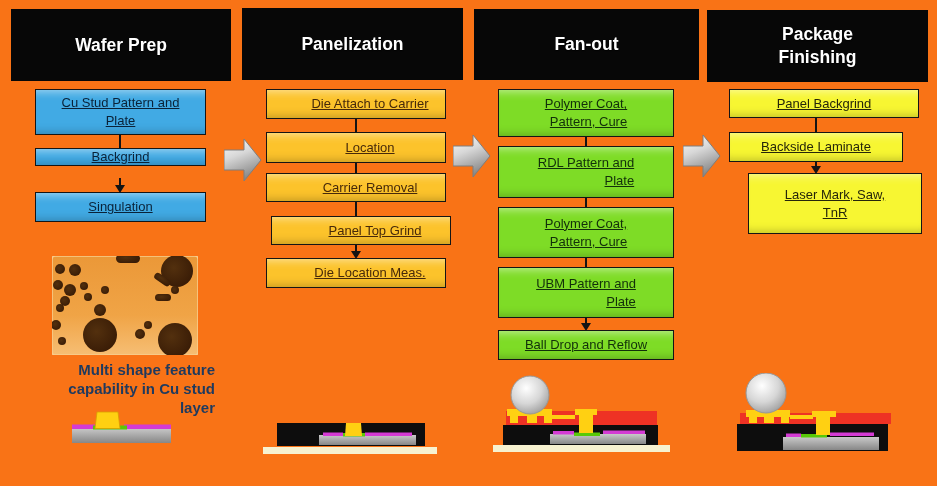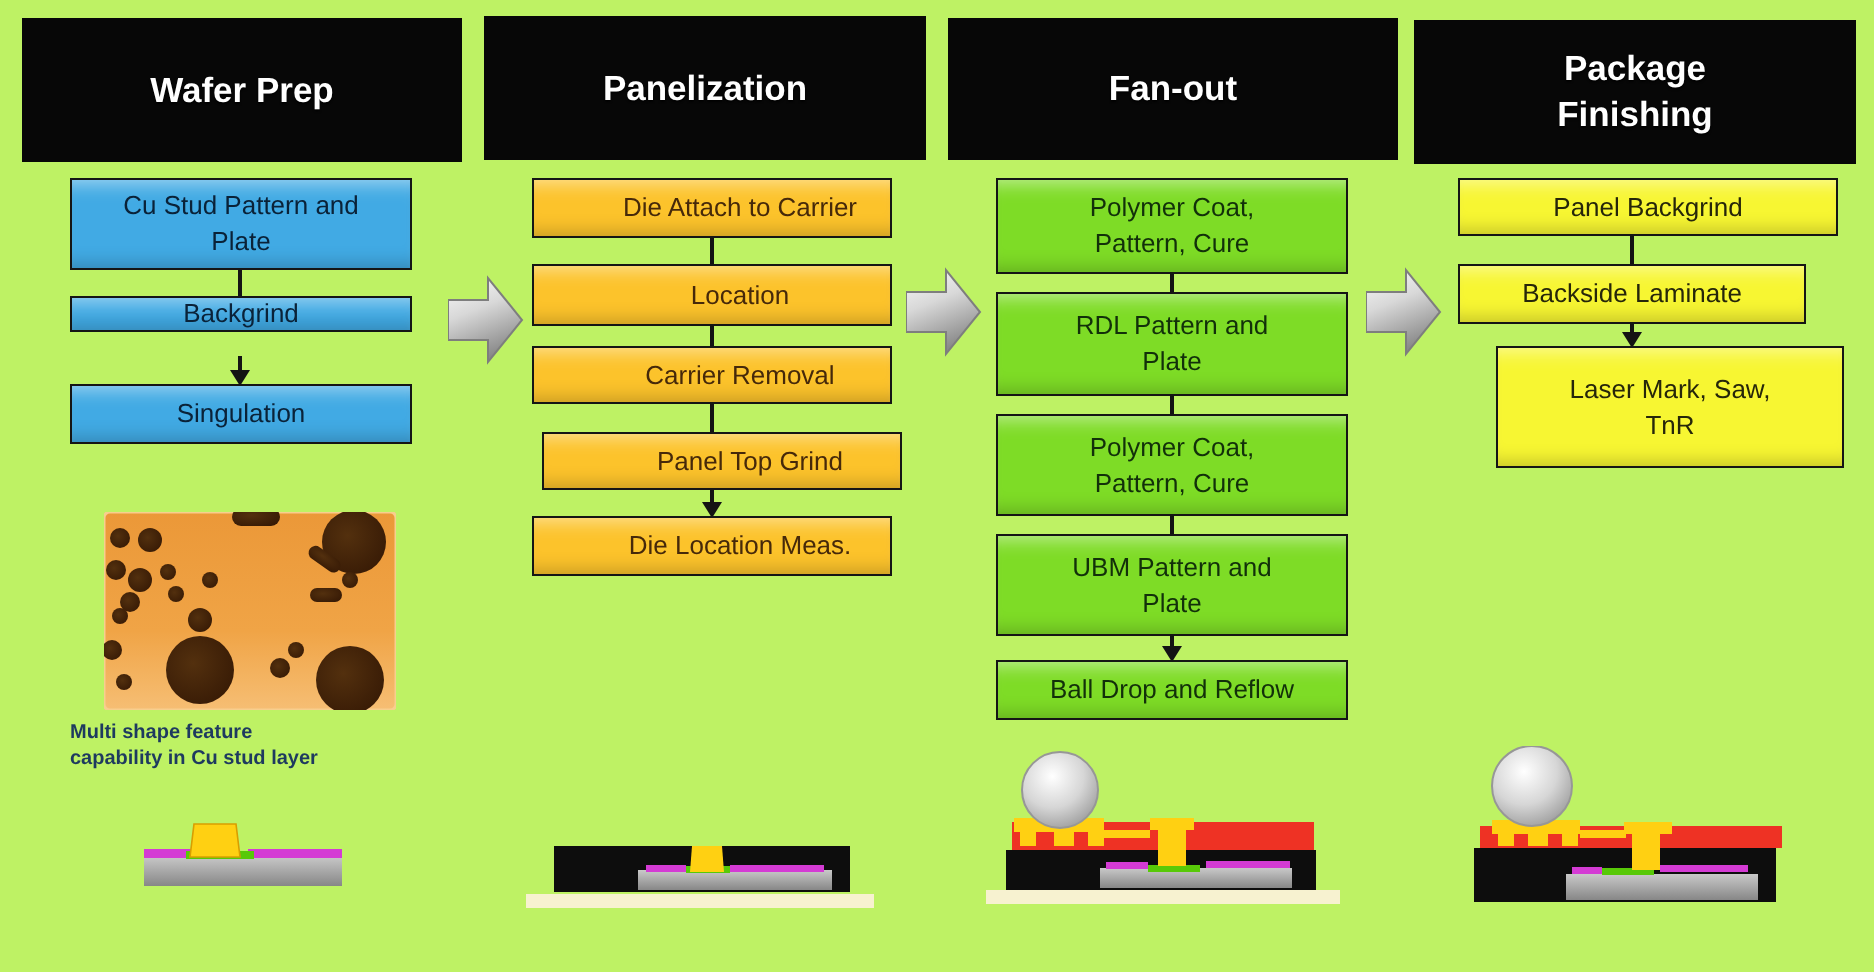--- a/index.html
+++ b/index.html
@@ -1,42 +1,43 @@
 <!DOCTYPE html>
 <html style="--col1: #41AAE4; --col1t: #0A2238; --col2: #FCC32B; --col2t: #46290A; --col3: #7EDC26; --col3t: #12300A; --col4: #F7F632; --col4t: #26260A; --hdrbg: #070707; --hdrtx: #FFFFFF;"><head>
 <meta charset="utf-8">
 <style>
   html,body{margin:0;padding:0;background:#ffffff;}
   .canvas{
-    position:relative;width:937px;height:486px;background:#bef264;overflow:hidden;
+    position:relative;width:937px;height:486px;background:#f97316;overflow:hidden;
     font-family:"Liberation Sans",sans-serif;
   }
   .hdr{
     position:absolute;background:var(--hdrbg,#070707);color:var(--hdrtx,#ffffff);
     display:flex;align-items:center;justify-content:center;text-align:center;
     font-weight:700;font-size:17.5px;line-height:1.3;white-space:pre-line;
     text-shadow:0 1px 1px rgba(0,0,0,.8);
   }
   .box{
     position:absolute;border:1.6px solid #151515;
     display:flex;align-items:center;justify-content:center;text-align:center;
     font-size:13px;line-height:1.35;white-space:pre-line;font-weight:400;
     box-shadow:inset 0 9px 9px -7px rgba(255,255,255,.5), inset 0 -9px 9px -7px rgba(0,0,0,.22);
     box-sizing:border-box;
+    text-decoration:underline;
   }
   .c1{background:var(--col1);color:var(--col1t);}
   .c2{background:var(--col2);color:var(--col2t);padding-left:28px;}
-  .c3{background:var(--col3);color:var(--col3t);}
+  .c3{background:var(--col3);color:var(--col3t);text-align:right;}
   .c4{background:var(--col4);color:var(--col4t);}
   .conn{position:absolute;width:2px;background:#141414;}
   .tri{position:absolute;width:0;height:0;border-left:5px solid transparent;border-right:5px solid transparent;border-top:8px solid #141414;}
   .flow-arrow{position:absolute;}
   .caption{
-    position:absolute;text-align:left;white-space:pre-line;
-    font-size:10px;line-height:1.25;font-weight:700;color:#1E3A5F;
+    position:absolute;text-align:right;white-space:pre-line;
+    font-size:15px;line-height:1.25;font-weight:700;color:#1E3A5F;
   }
   svg{display:block;}
 </style>
 </head>
 <body>
 
 <div class="canvas">
 
   <svg width="0" height="0" style="position:absolute" aria-hidden="true">
     <defs>

